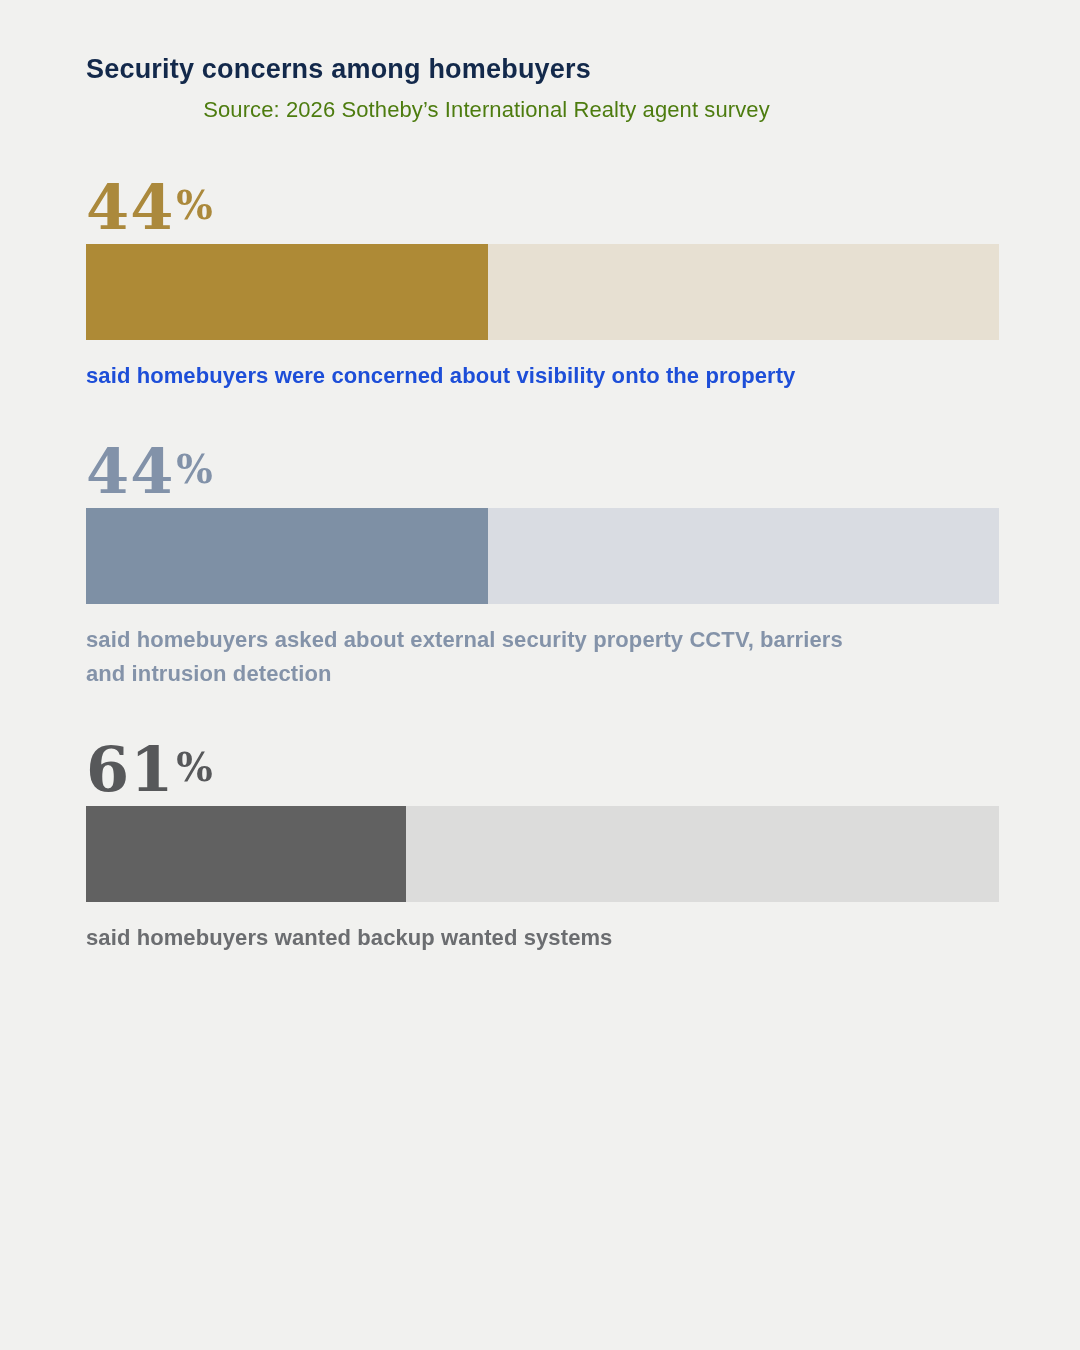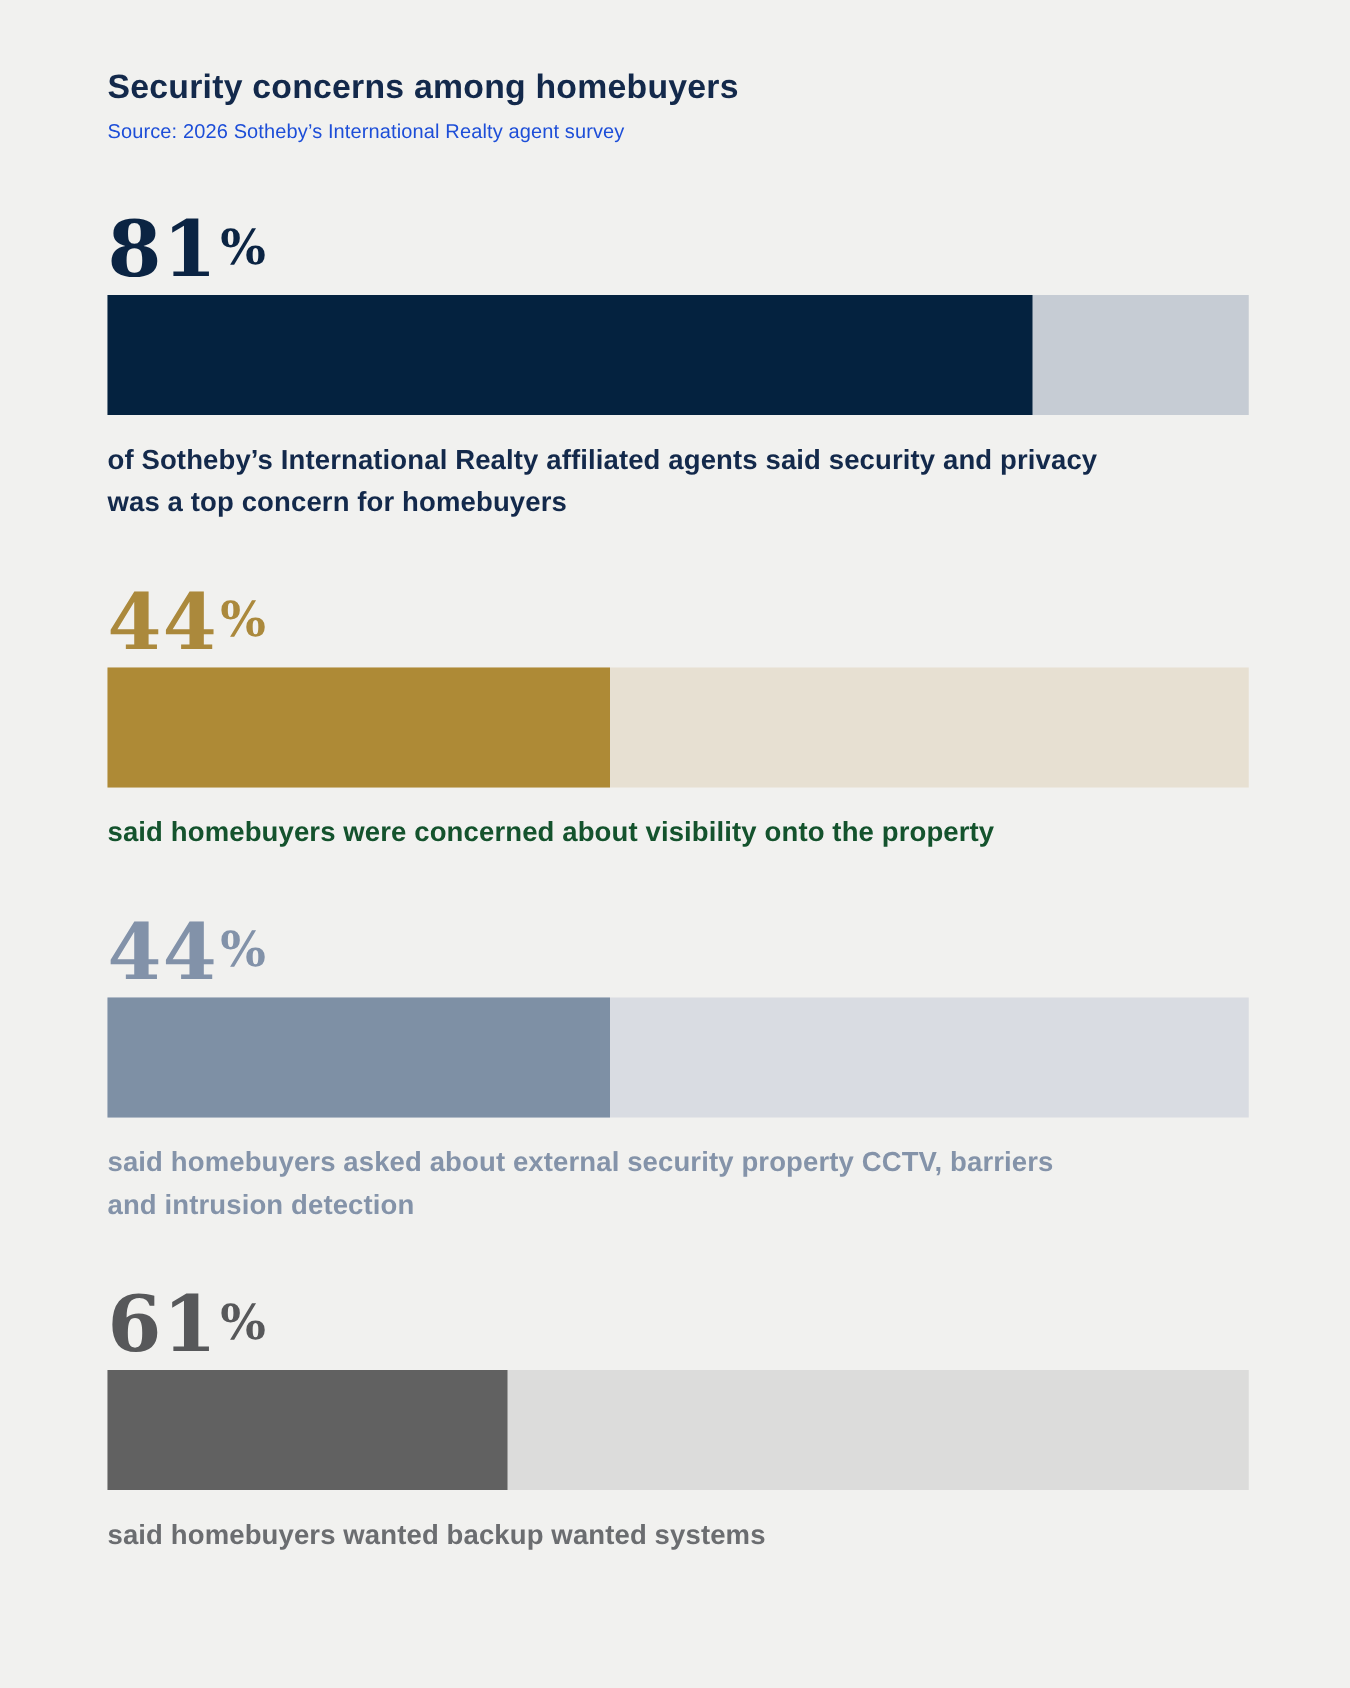--- a/index.html
+++ b/index.html
@@ -19,24 +19,25 @@
   }
   .page-title {
     font-size: 27px;
     font-weight: 700;
     letter-spacing: 0.2px;
     color: #13294b;
     margin: 0;
   }
   .source-line {
     margin-top: 12px;
-    font-size: 16px;
+    font-size: 22px;
     font-weight: 400;
-    color: #1d4ed8;
+    color: #4d7c0f;
     letter-spacing: 0.1px;
+    text-align: center;
   }
   .stats-list {
     margin-top: 56px;
   }
   .stat-block + .stat-block {
     margin-top: 50px;
   }
   .stat-value {
     font-family: "DejaVu Serif", serif;
     font-size: 62px;
@@ -72,38 +73,29 @@
   }
 </style>
 </head>
 <body style="background: rgb(241, 241, 239);">
 
 <div class="content">
   <h1 class="page-title">Security concerns among homebuyers</h1>
   <div class="source-line">Source: 2026 Sotheby’s International Realty agent survey</div>
 
   <div class="stats-list">
-  <div class="stat-block">
-    <div class="stat-value" style="color: rgb(11, 36, 67);">
-      <span class="num">81</span><span class="pct-sign">%</span>
-    </div>
-    <div class="stat-track" style="background: rgb(198, 204, 212);">
-      <div class="stat-fill" style="width: 81%; background: rgb(4, 34, 63);"></div>
-    </div>
-    <div class="stat-caption" style="color: rgb(19, 41, 75);">of Sotheby’s International Realty affiliated agents said security and privacy was a top concern for homebuyers</div>
-  </div>
 
   <div class="stat-block">
     <div class="stat-value" style="color: rgb(171, 137, 60);">
       <span class="num">44</span><span class="pct-sign">%</span>
     </div>
     <div class="stat-track" style="background: rgb(231, 224, 210);">
       <div class="stat-fill" style="width: 44%; background: rgb(174, 138, 54);"></div>
     </div>
-    <div class="stat-caption" style="color: #14532d;">said homebuyers were concerned about visibility onto the property</div>
+    <div class="stat-caption" style="color: #1d4ed8;">said homebuyers were concerned about visibility onto the property</div>
   </div>
 
   <div class="stat-block">
     <div class="stat-value" style="color: rgb(130, 146, 169);">
       <span class="num">44</span><span class="pct-sign">%</span>
     </div>
     <div class="stat-track" style="background: rgb(217, 220, 226);">
       <div class="stat-fill" style="width: 44%; background: rgb(126, 144, 165);"></div>
     </div>
     <div class="stat-caption" style="color: rgb(132, 147, 169);">said homebuyers asked about external security property CCTV, barriers and intrusion detection</div>

